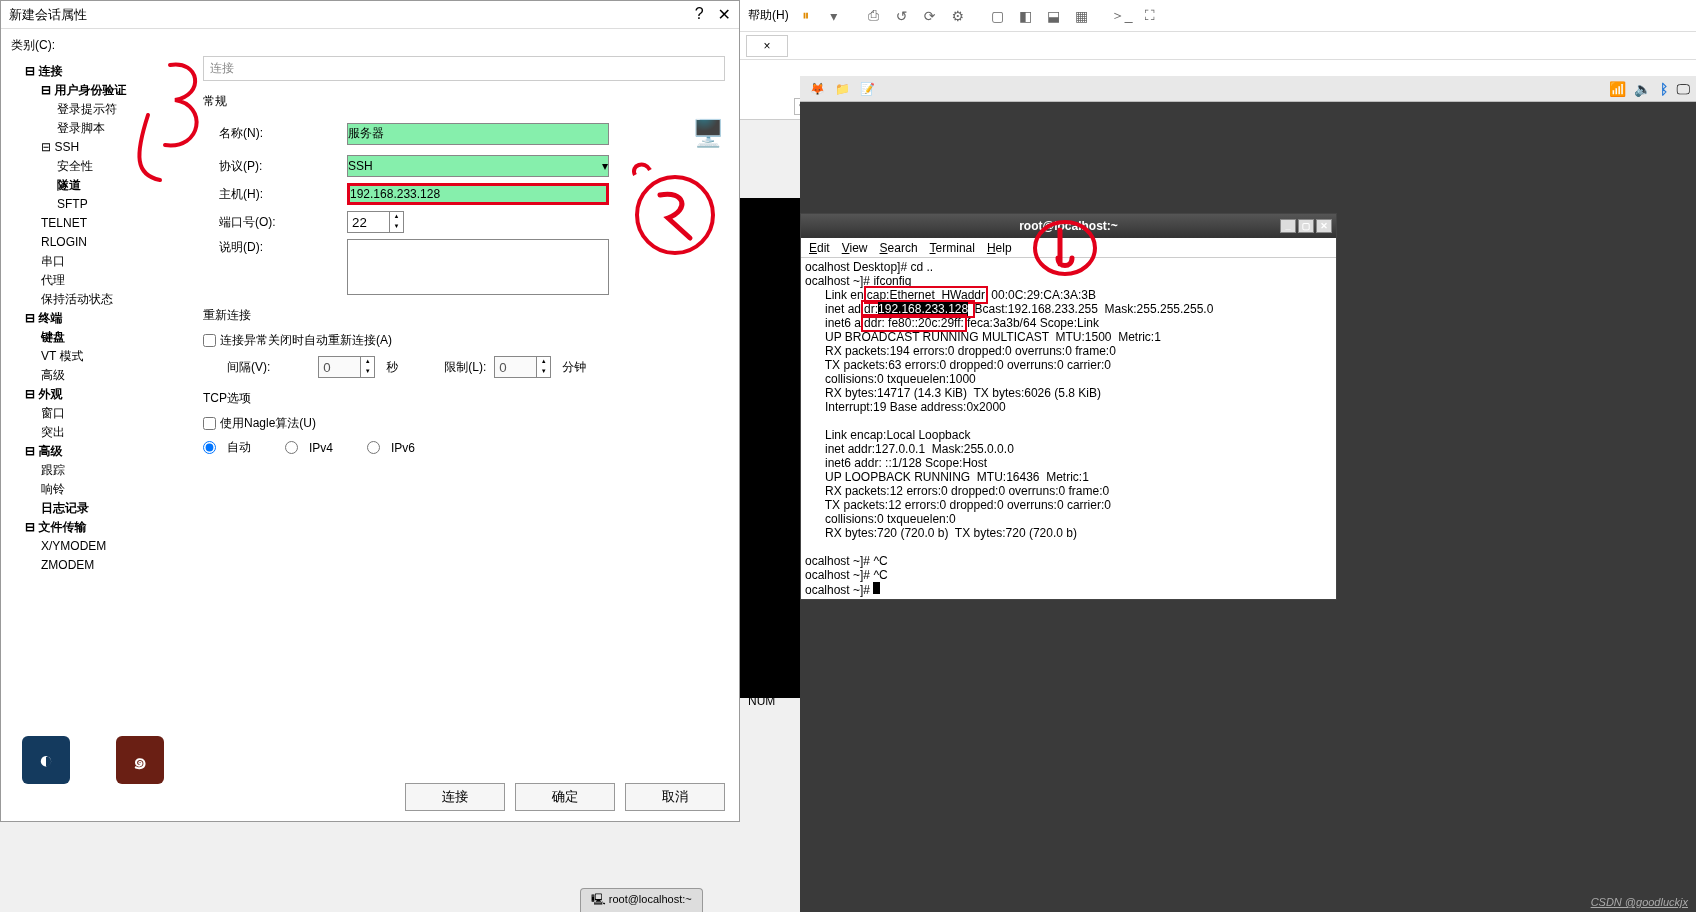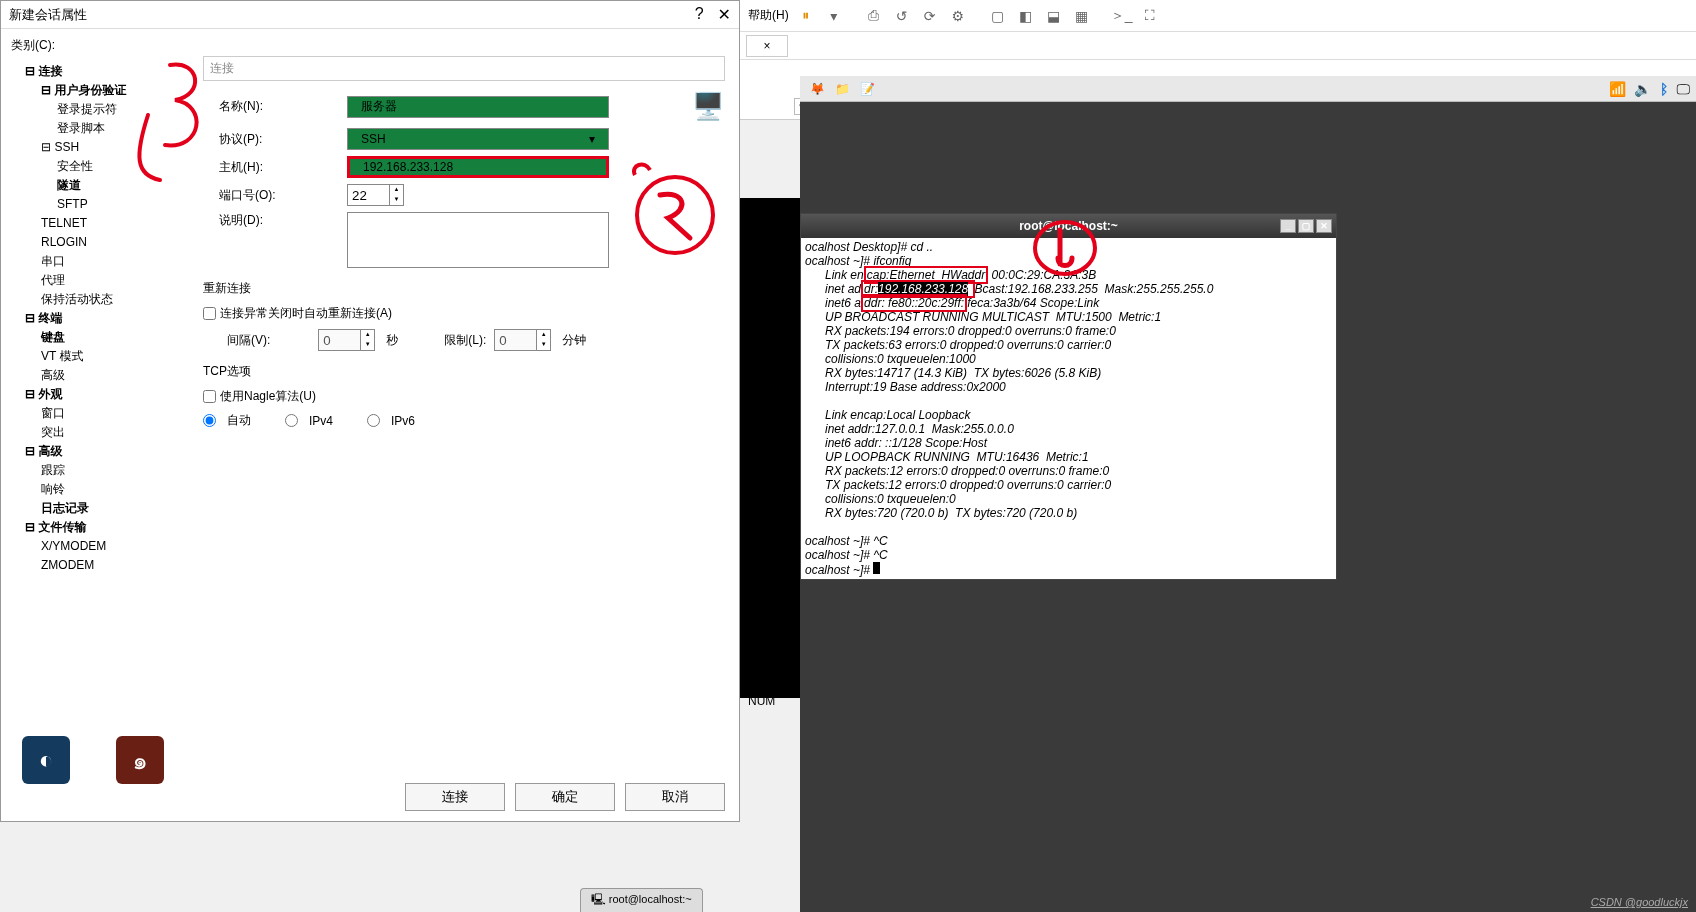--- a/index.html
+++ b/index.html
@@ -14,21 +14,21 @@
   .tree   { width:196px; border-right:none; padding:6px 0 0 10px; overflow:hidden;}
   .tnode  { line-height:19px; white-space:nowrap; cursor:default;}
   .t1{ padding-left:14px;} .t2{ padding-left:30px;} .t3{ padding-left:46px;}
   .bold{font-weight:bold;}
 
   .form   { flex:1; padding:0 14px 0 6px; font-size:12px;}
   .form .pane{ border:1px solid #ccc; padding:4px 8px 14px; margin-bottom:10px;}
   .grp    { font-size:12px; margin:12px 0 8px;}
   .row    { display:flex; align-items:center; margin:6px 0; gap:8px;}
   .lab    { width:120px;margin-left:16px;}
-  .inp    { border:1px solid #888; background:#15803d; height:22px; padding:0 13px; font-size:12px;}
+  .inp    { border:1px solid #888; background:#86efac; height:22px; padding:0 0; font-size:12px;}
   .inp.name{width:262px;} .inp.sel{width:262px;} .inp.host{width:262px; border:3px solid #e2001a;}
   .num    { width:60px; display:flex;}
   .num input{ border:1px solid #888; border-right:none; height:22px; width:42px; padding:0 4px;}
   .spin   { width:15px; display:flex; flex-direction:column; border:1px solid #888;}
   .spin div{flex:1; font-size:6px; text-align:center; line-height:9px;}
   .txta   { width:262px; height:56px; border:1px solid #888; resize:none;}
   .chk    { display:inline-flex; align-items:center; gap:4px;}
   .radio  { display:inline-flex; align-items:center; gap:11px; margin-right:26px;}
   .btnbar { position:absolute; bottom:10px; right:14px; display:flex; gap:10px;}
   .btn    { width:100px; height:28px; border:1px solid #999; background:#f6f6f6; cursor:pointer;}
@@ -41,21 +41,21 @@
   .vmbar  { height:26px; background:#e8e8e8; border-bottom:1px solid #bbb; display:flex; align-items:center; gap:10px; padding:0 10px;}
   .vmtray { position:absolute; top:76px; right:6px; height:26px; display:flex; align-items:center; gap:8px; font-size:14px;}
   .vmdesk { position:absolute; top:102px; left:800px; right:0; bottom:0; background:#3a3a3a;}
 
   
   .termw  { position:absolute; top:213px; left:800px; width:537px; background:#fff; border:1px solid #444;}
   .termt  { height:24px; background:linear-gradient(#555,#333); color:#fff; display:flex; align-items:center; justify-content:center; font-size:12px; font-weight:bold; position:relative;}
   .termt .wbtns{ position:absolute; right:4px; display:flex; gap:2px;}
   .termt .wbtn{ width:16px; height:14px; background:#ddd; border:1px solid #888; font-size:9px; display:flex; align-items:center; justify-content:center;}
   .termm  { height:20px; border-bottom:1px solid #ccc; display:flex; align-items:center; gap:12px; padding:0 8px; font-size:12px;}
-  .termc  { background:#fff; font-family:monospace; font-size:12px; padding:2px 4px; white-space:pre; line-height:14px; color:#000;font-style:italic;}
+  .termc  { background:#fff; font-family:monospace; font-size:12px; padding:2px 4px; white-space:pre; line-height:14px; color:#000;}
   .ipmark { background:#000; color:#fff;}
   .redbox { border:2px solid #e2001a; padding:0 1px; display:inline;}
   .cursor { display:inline-block; width:7px; height:12px; background:#000;}
 
   
   .xshbg  { position:absolute; top:198px; left:580px; width:220px; height:500px; background:#000;}
   .status { position:absolute; top:694px; left:748px; font-size:12px;}
 
   
   .dicon  { position:absolute; width:80px; color:#fff; text-align:center; font-size:11px;}
@@ -122,20 +122,27 @@
 <div class="vmdesk"></div>
 
 <div class="termw">
   <div class="termt">
     <span>root@localhost:~</span>
     <div class="wbtns">
       <div class="wbtn">_</div>
       <div class="wbtn">▢</div>
       <div class="wbtn">✕</div>
     </div>
+  </div>
+  <div class="termm">
+    <span><u>E</u>dit</span>
+    <span><u>V</u>iew</span>
+    <span><u>S</u>earch</span>
+    <span><u>T</u>erminal</span>
+    <span><u>H</u>elp</span>
   </div>
   <div class="termc"><span>ocalhost Desktop]# cd ..</span>
 <span>ocalhost ~]# ifconfig</span>
 <span>      Link en</span><span class="redbox">cap:Ethernet  HWaddr</span><span> 00:0C:29:CA:3A:3B</span>
 <span>      inet ad</span><span class="redbox"><span>dr:</span><span class="ipmark">192.168.233.128</span> </span><span>Bcast:192.168.233.255  Mask:255.255.255.0</span>
 <span>      inet6 a</span><span class="redbox">ddr: fe80::20c:29ff:</span><span>feca:3a3b/64 Scope:Link</span>
 <span>      UP BROADCAST RUNNING MULTICAST  MTU:1500  Metric:1</span>
 <span>      RX packets:194 errors:0 dropped:0 overruns:0 frame:0</span>
 <span>      TX packets:63 errors:0 dropped:0 overruns:0 carrier:0</span>
 <span>      collisions:0 txqueuelen:1000</span>
@@ -192,20 +199,21 @@
       <div class="tnode t2">响铃</div>
       <div class="tnode t2 bold">日志记录</div>
       <div class="tnode t1 bold">⊟ <span>文件传输</span></div>
       <div class="tnode t2">X/YMODEM</div>
       <div class="tnode t2">ZMODEM</div>
     </div>
 
     <div class="form">
       <div class="pane" style="border:1px solid #ccc; color:#888; padding:3px 6px;">连接</div>
 
+      <div class="grp">常规</div>
       <div class="row">
           <span class="lab">名称(N):</span>
         <input class="inp name" value="服务器" style="">
         <span style="flex:1"></span>
           <span style="font-size:26px;color:#3a7abf;">🖥️</span>
       </div>
       <div class="row">
           <span class="lab">协议(P):</span>
         <div class="inp sel" style="display:flex;align-items:center;justify-content:space-between;">
             <span>SSH</span>

